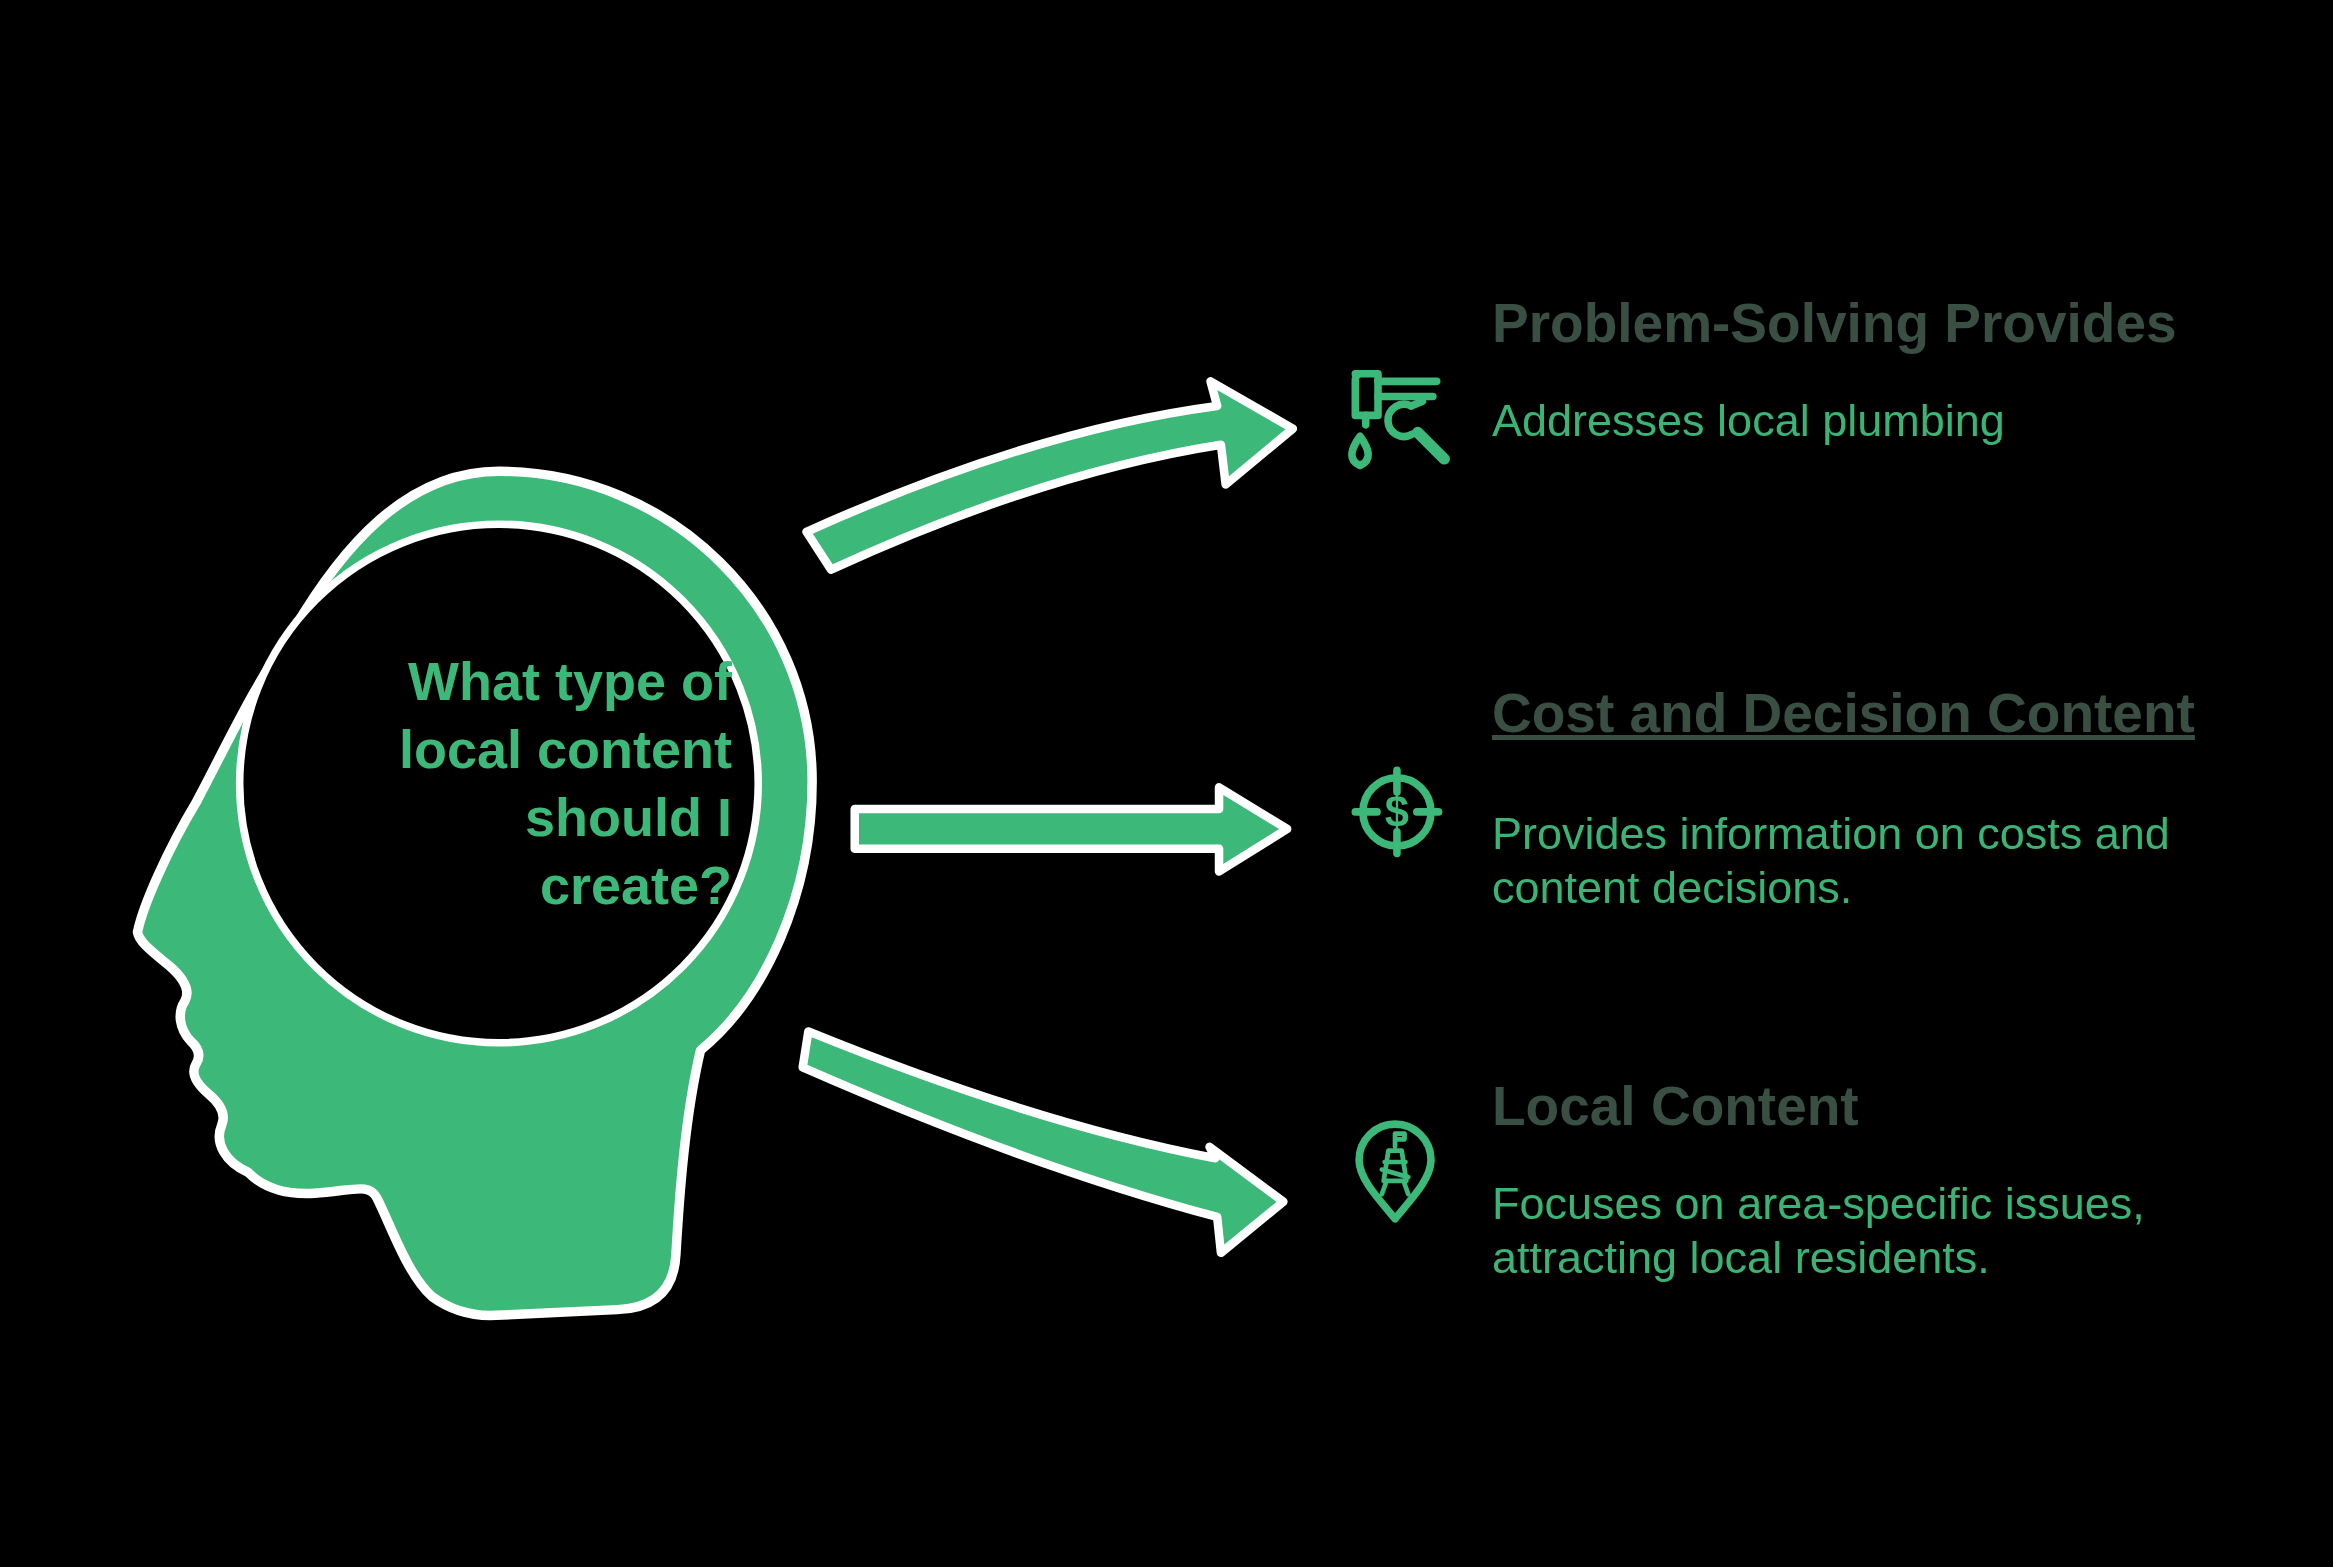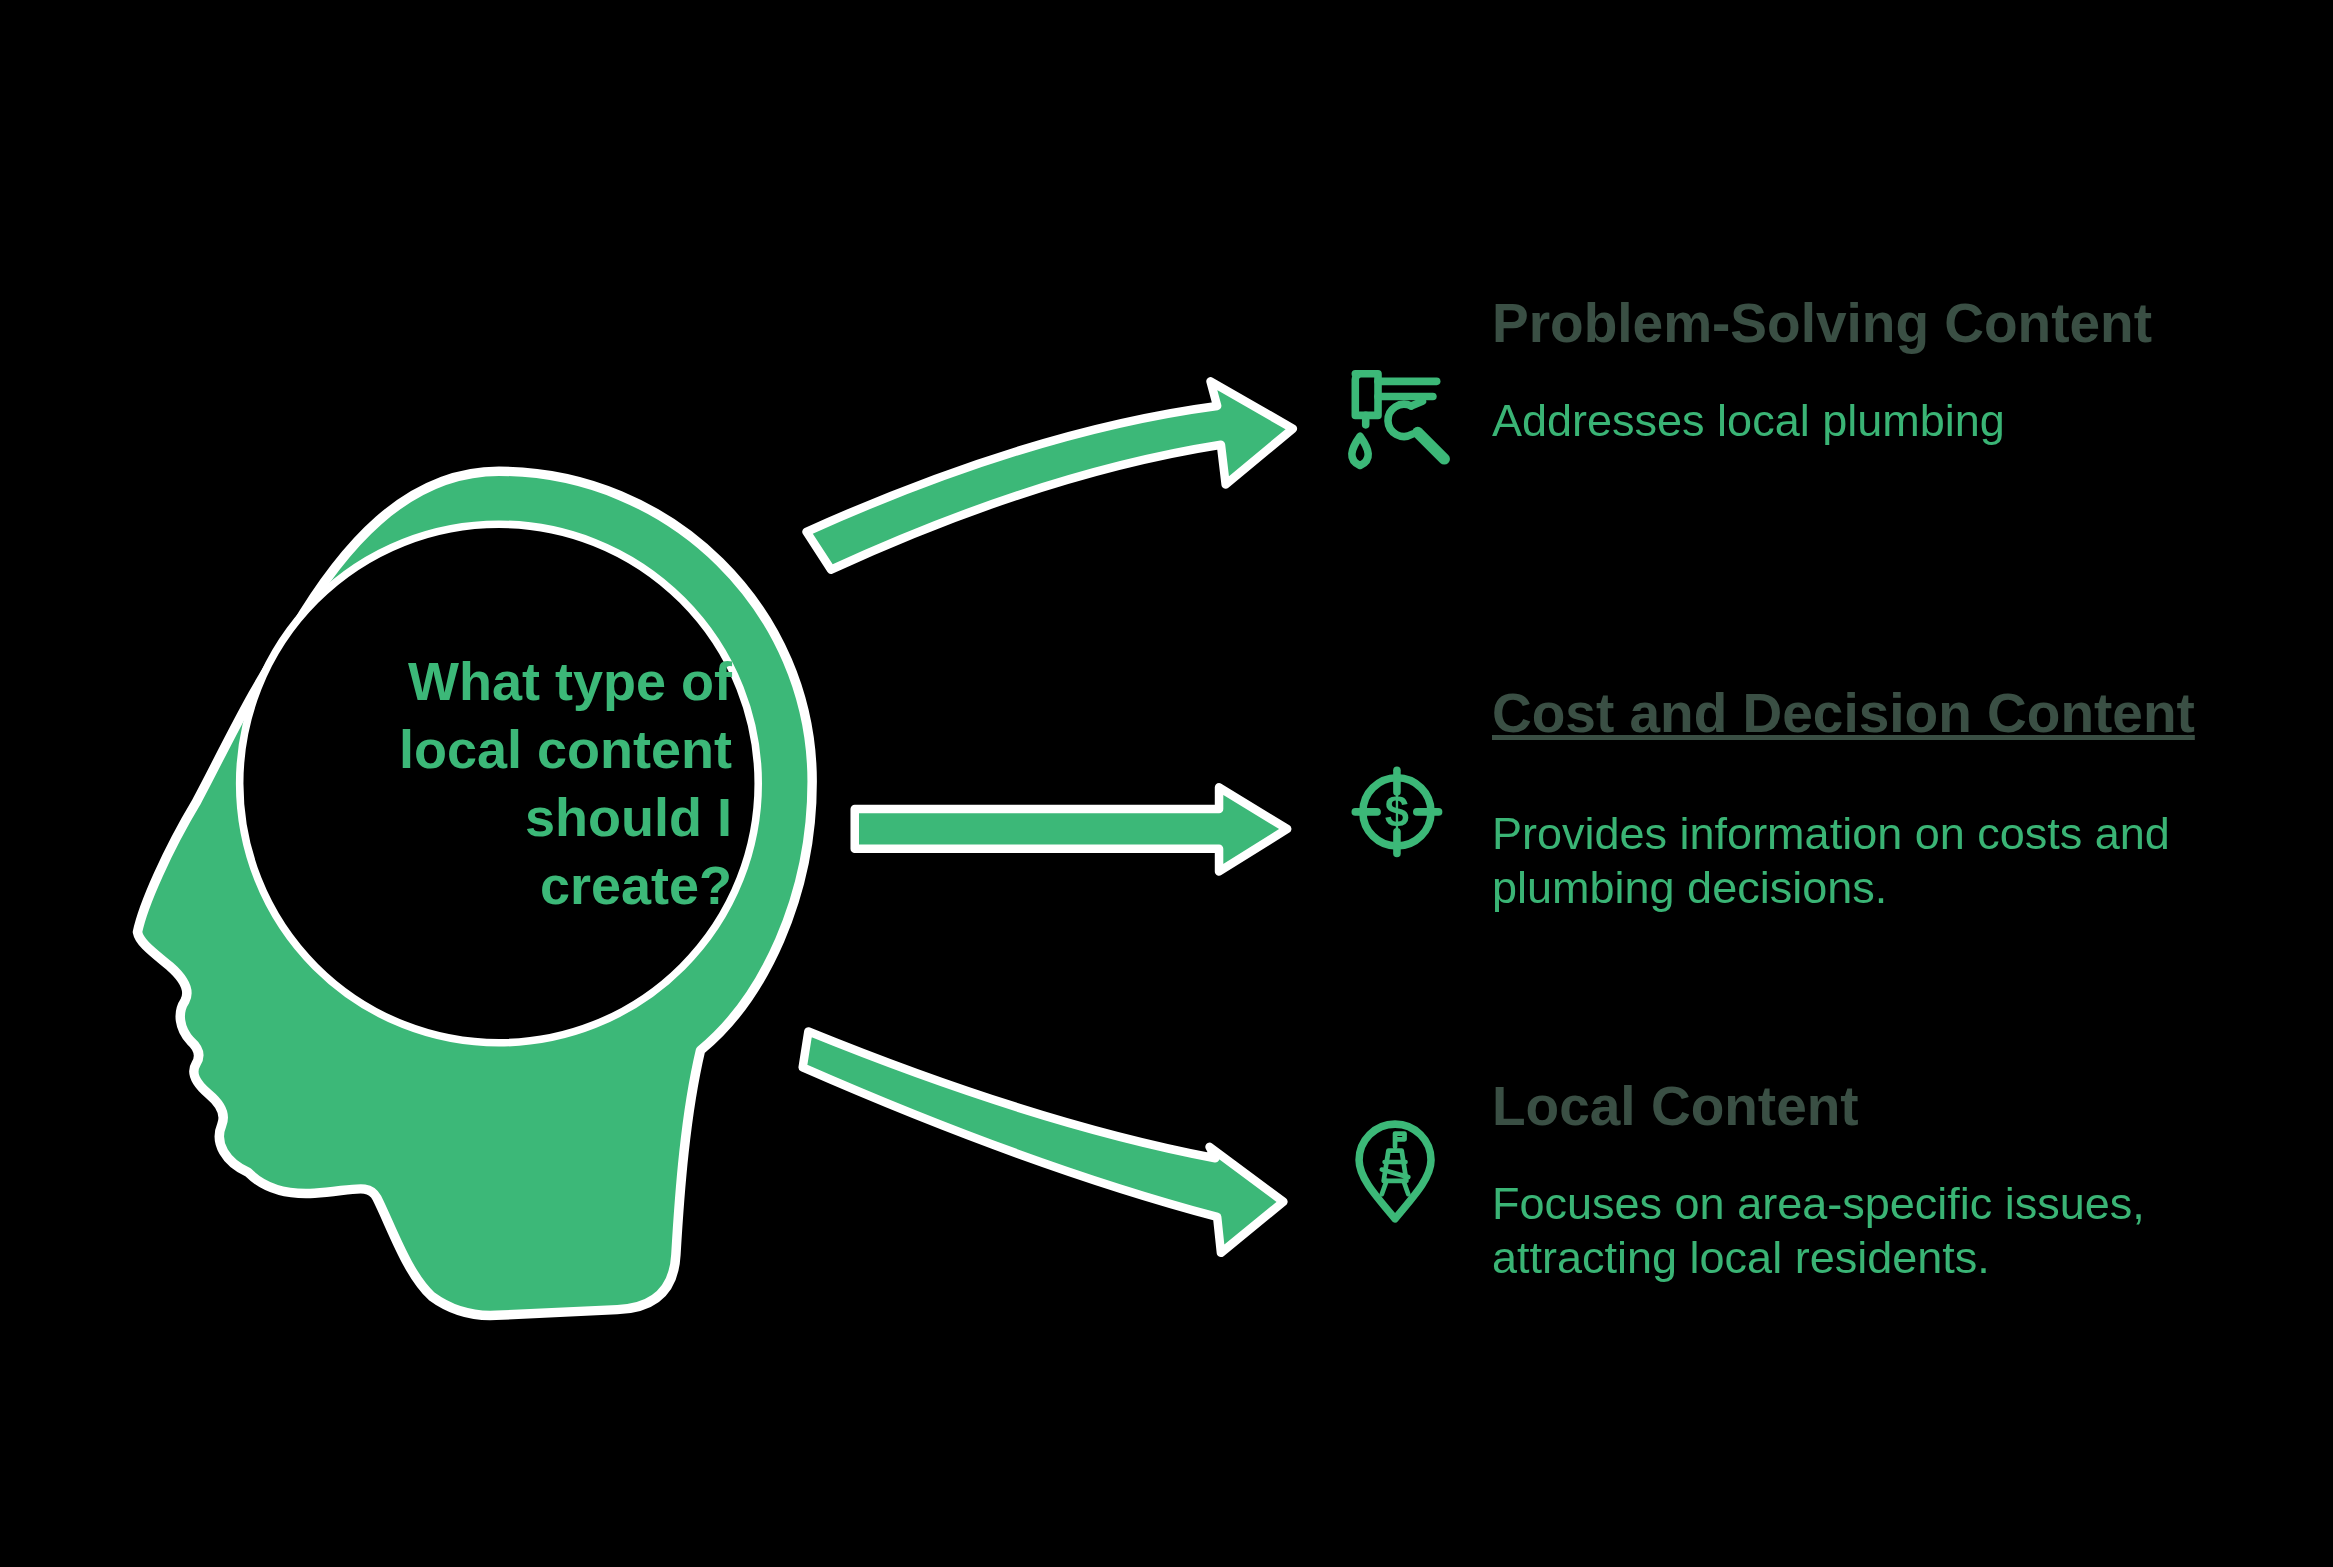--- a/index.html
+++ b/index.html
@@ -115,29 +115,29 @@
   </g>
 </svg>
 
 <div class="abs question" style="left:265px;top:647px;">
   <div>What type of</div>
   <div>local content</div>
   <div>should I</div>
   <div>create?</div>
 </div>
 
-<div class="abs item-title" style="left:1492px;top:296px;">Problem-Solving Content</div>
+<div class="abs item-title" style="left:1492px;top:296px;">Problem-Solving Provides</div>
 <div class="abs item-desc" style="left:1492px;top:394px;">
   <div>Addresses local plumbing</div>
 </div>
 
 <div class="abs item-title" style="left:1492px;top:686px;text-decoration:underline;">Cost and Decision Content</div>
 <div class="abs item-desc" style="left:1492px;top:783px;margin-top:24px;">
   <div>Provides information on costs and</div>
-  <div>plumbing decisions.</div>
+  <div>content decisions.</div>
 </div>
 
 <div class="abs item-title" style="left:1492px;top:1079px;">Local Content</div>
 <div class="abs item-desc" style="left:1492px;top:1177px;">
   <div>Focuses on area-specific issues,</div>
   <div>attracting local residents.</div>
 </div>
 
 
 </body></html>

